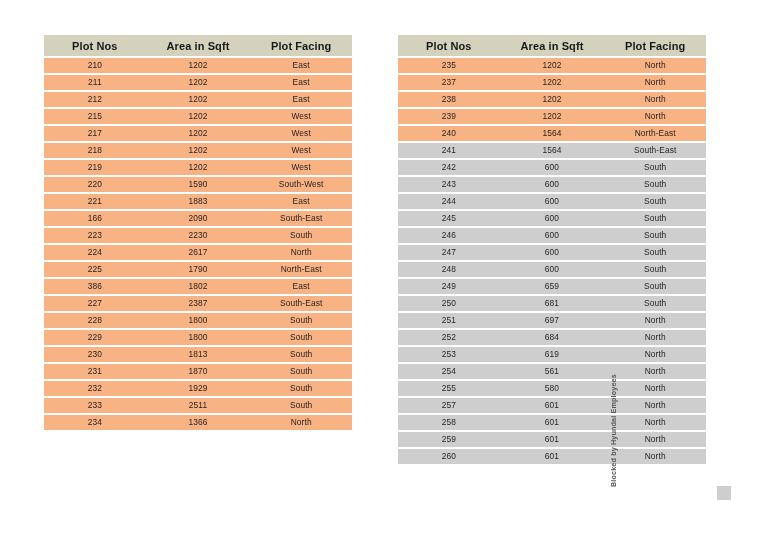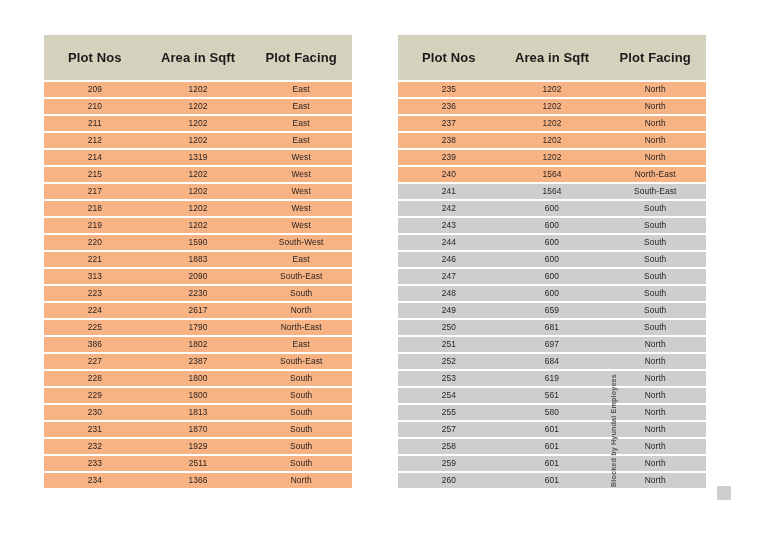--- a/index.html
+++ b/index.html
@@ -33,25 +33,25 @@
   table.plot-table {
     width: 100%;
     border-collapse: separate;
     border-spacing: 0 2px;
     table-layout: fixed;
   }
 
   table.plot-table thead th {
     background: #d4d2bd;
     color: #1a1a1a;
-    font-size: 13px;
+    font-size: 11px;
     font-weight: bold;
     text-align: center;
     height: 21px;
-    padding: 12px;
+    padding: 0;
     letter-spacing: 0.1px;
   }
 
   table.plot-table tbody td {
     font-size: 8.4px;
     color: #231f20;
     text-align: center;
     height: 15px;
     padding: 0;
     line-height: 15px;
@@ -111,43 +111,33 @@
       </colgroup>
       <thead>
         <tr>
           <th>Plot Nos</th>
           <th>Area in Sqft</th>
           <th>Plot Facing</th>
         </tr>
       </thead>
       <tbody>
           <tr class="row-orange">
-            <td>209</td>
-            <td>1202</td>
-            <td>East</td>
-          </tr>
-          <tr class="row-orange">
             <td>210</td>
             <td>1202</td>
             <td>East</td>
           </tr>
           <tr class="row-orange">
             <td>211</td>
             <td>1202</td>
             <td>East</td>
           </tr>
           <tr class="row-orange">
             <td>212</td>
             <td>1202</td>
             <td>East</td>
-          </tr>
-          <tr class="row-orange">
-            <td>214</td>
-            <td>1319</td>
-            <td>West</td>
           </tr>
           <tr class="row-orange">
             <td>215</td>
             <td>1202</td>
             <td>West</td>
           </tr>
           <tr class="row-orange">
             <td>217</td>
             <td>1202</td>
             <td>West</td>
@@ -166,21 +156,21 @@
             <td>220</td>
             <td>1590</td>
             <td>South-West</td>
           </tr>
           <tr class="row-orange">
             <td>221</td>
             <td>1883</td>
             <td>East</td>
           </tr>
           <tr class="row-orange">
-            <td>313</td>
+            <td>166</td>
             <td>2090</td>
             <td>South-East</td>
           </tr>
           <tr class="row-orange">
             <td>223</td>
             <td>2230</td>
             <td>South</td>
           </tr>
           <tr class="row-orange">
             <td>224</td>
@@ -255,25 +245,20 @@
           <th>Plot Facing</th>
         </tr>
       </thead>
       <tbody>
           <tr class="row-orange">
             <td>235</td>
             <td>1202</td>
             <td>North</td>
           </tr>
           <tr class="row-orange">
-            <td>236</td>
-            <td>1202</td>
-            <td>North</td>
-          </tr>
-          <tr class="row-orange">
             <td>237</td>
             <td>1202</td>
             <td>North</td>
           </tr>
           <tr class="row-orange">
             <td>238</td>
             <td>1202</td>
             <td>North</td>
           </tr>
           <tr class="row-orange">
@@ -296,20 +281,25 @@
             <td>600</td>
             <td>South</td>
           </tr>
           <tr class="row-gray">
             <td>243</td>
             <td>600</td>
             <td>South</td>
           </tr>
           <tr class="row-gray">
             <td>244</td>
+            <td>600</td>
+            <td>South</td>
+          </tr>
+          <tr class="row-gray">
+            <td>245</td>
             <td>600</td>
             <td>South</td>
           </tr>
           <tr class="row-gray">
             <td>246</td>
             <td>600</td>
             <td>South</td>
           </tr>
           <tr class="row-gray">
             <td>247</td>

